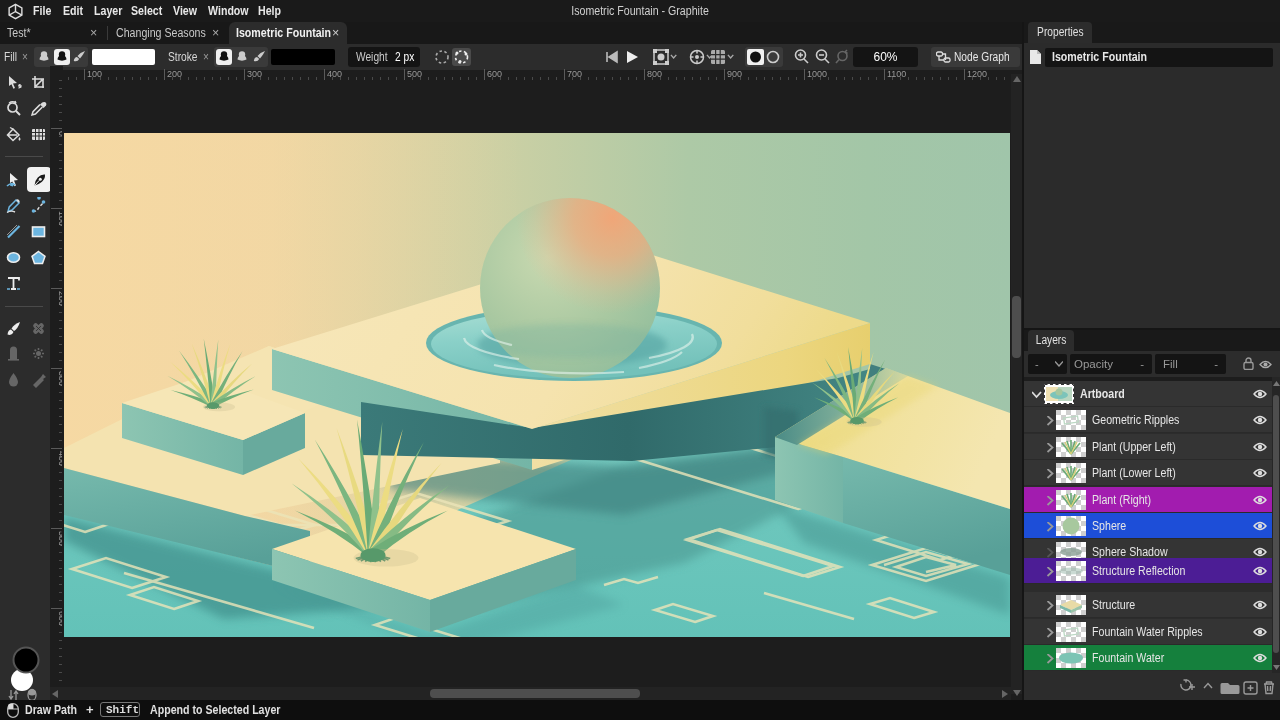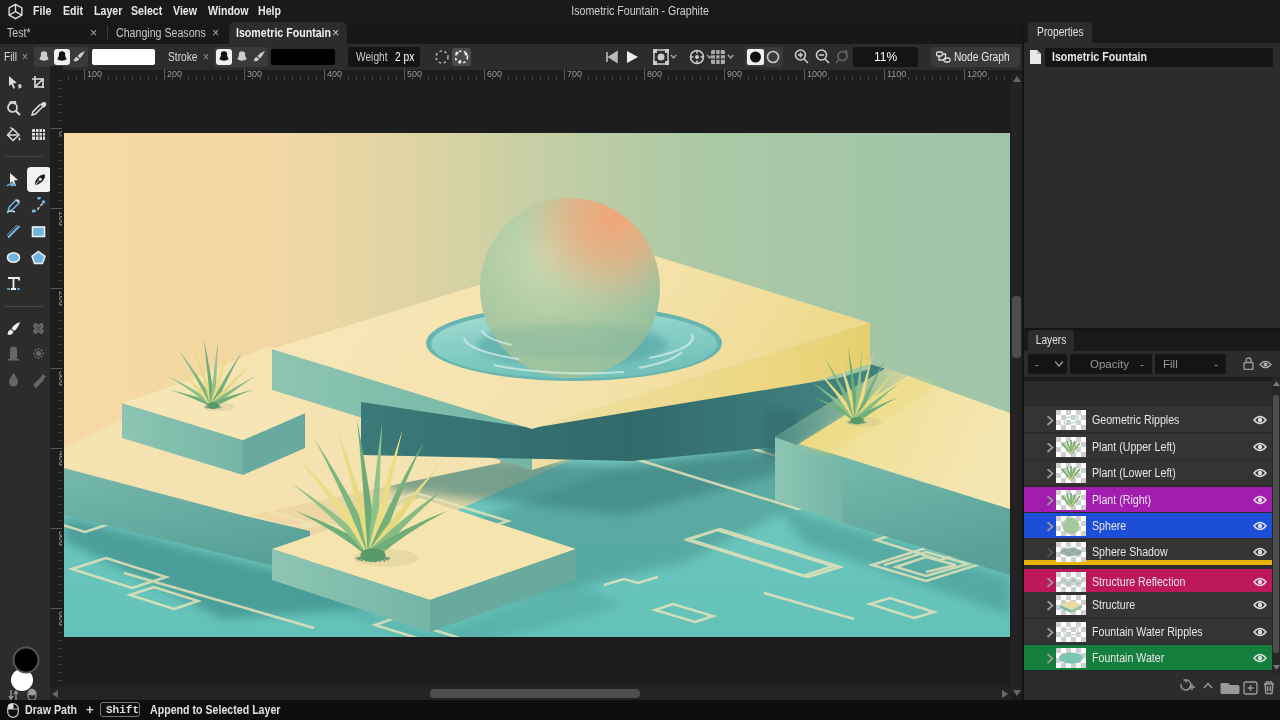--- a/index.html
+++ b/index.html
@@ -121,21 +121,21 @@
         <circle cx="27.5" cy="6" r="5"></circle>
         <path d="M31,10 L35,14"></path>
         <path d="M25,6 h5"></path>
       </g>
       <g stroke="#666" stroke-width="1.6" fill="none">
         <circle cx="48.5" cy="7" r="4.5"></circle>
         <path d="M45,10.5 L42,14"></path>
         <path d="M51,3 l2,-2 M51,3 l2.5,1.5"></path>
       </g>
     </svg>
-    <div style="position:absolute;left:853px;top:47px;width:65px;height:20px;background:#141414;border-radius:3px;color:#fff;font-size:12px;text-align:center;line-height:20px">11%</div>
+    <div style="position:absolute;left:853px;top:47px;width:65px;height:20px;background:#141414;border-radius:3px;color:#fff;font-size:12px;text-align:center;line-height:20px">60%</div>
     <div style="position:absolute;left:931px;top:47px;width:89px;height:20px;background:#3a3a3a;border-radius:3px"></div>
     <svg style="position:absolute;left:936px;top:51px" width="15" height="12" viewBox="0 0 15 12">
       <g stroke="#ddd" stroke-width="1.3" fill="none">
         <rect x="0.5" y="1" width="6" height="4" rx="1.5"></rect>
         <rect x="8" y="7" width="6" height="4" rx="1.5"></rect>
         <path d="M6.5,3 h3 v6 M3,5 v4 h5"></path>
       </g>
     </svg>
     <div style="position:absolute;left:954px;top:50px;color:#e8e8e8;font-size:12px;font-weight:400;white-space:nowrap;transform:scaleX(0.85);transform-origin:0 50%">Node&nbsp;Graph</div>
   <div style="position:absolute;left:2px;top:70px;width:24px;height:25px;"></div>
@@ -761,31 +761,49 @@
       <path d="M8,1 v4 h4" fill="#bbb"></path>
     </svg>
     <div style="position:absolute;left:1045px;top:48px;width:228px;height:19px;background:#141414;border-radius:2px;color:#e8e8e8;font-size:12.5px;font-weight:700;line-height:19px;box-sizing:border-box"><span style="display:inline-block;margin-left:7px;transform:scaleX(0.85);transform-origin:0 50%;white-space:nowrap">Isometric Fountain</span></div>
     <div style="position:absolute;left:1024px;top:328px;width:256px;height:2px;background:#151515"></div>
     <div style="position:absolute;left:1024px;top:330px;width:256px;height:21px;background:#191919"></div>
     <div style="position:absolute;left:1028px;top:330px;width:46px;height:21px;background:#2c2c2c;border-radius:4px 4px 0 0;color:#e0e0e0;font-size:12px;line-height:21px;text-align:center"><span style="display:inline-block;transform:scaleX(0.85)">Layers</span></div>
     <div style="position:absolute;left:1024px;top:351px;width:256px;height:26px;background:#2c2c2c"></div>
     <div style="position:absolute;left:1028px;top:354px;width:39px;height:20px;background:#141414;border-radius:2px;color:#999;font-size:11px;line-height:20px"><span style="margin-left:7px">-</span><svg style="position:absolute;right:4px;top:7px" width="8" height="6" viewBox="0 0 8 6">
         <path d="M0,0.5 l4,4.5 4,-4.5" stroke="#999" stroke-width="1.4" fill="none"></path>
       </svg></div>
-    <div style="position:absolute;left:1070px;top:354px;width:82px;height:20px;background:#141414;border-radius:2px;color:#999;font-size:11.5px;line-height:20px"><span style="margin-left:20px">Opacity</span><span style="position:absolute;right:8px">-</span></div>
+    <div style="position:absolute;left:1070px;top:354px;width:82px;height:20px;background:#141414;border-radius:2px;color:#999;font-size:11.5px;line-height:20px"><span style="margin-left:4px">Opacity</span><span style="position:absolute;right:8px">-</span></div>
     <div style="position:absolute;left:1155px;top:354px;width:71px;height:20px;background:#141414;border-radius:2px;color:#999;font-size:11.5px;line-height:20px"><span style="margin-left:8px">Fill</span><span style="position:absolute;right:8px">-</span></div>
     <svg style="position:absolute;left:1243px;top:357px" width="11" height="13" viewBox="0 0 11 13">
       <rect x="1" y="5.5" width="9" height="7" rx="1.5" fill="none" stroke="#999" stroke-width="1.4"></rect>
       <path d="M3,5.5 v-2 a2.5,2.5 0 0 1 5,0 v2" fill="none" stroke="#999" stroke-width="1.4"></path>
     </svg>
     <svg style="position:absolute;left:1258px;top:359px" width="15" height="11" viewBox="0 0 14 12">
       <path d="M1,6 Q7,-1 13,6 Q7,13 1,6 Z" fill="none" stroke="#aaa" stroke-width="1.4"></path>
       <circle cx="7" cy="6" r="2.2" fill="#aaa"></circle>
     </svg>
     <div style="position:absolute;left:1024px;top:381px;width:248px;height:292px;background:#2c2c2c;overflow:hidden">
+      <div style="position:absolute;left:0;top:0px;width:248px;height:26px;background:#343434;border-bottom:1px solid #2a2a2a">
+        <svg style="position:absolute;left:8px;top:9px" width="10" height="10" viewBox="0 0 10 10">
+          <path d="M0,2 l4.5,5 4.5,-5" stroke="#ddd" stroke-width="1.8" fill="none"></path>
+        </svg>
+        <svg style="position:absolute;left:20px;top:3px" width="30" height="20">
+          <rect width="30" height="20" fill="#fff"></rect>
+          <rect x="2" y="3" width="26" height="14" fill="#efe0b2"></rect>
+          <rect x="14" y="3" width="14" height="14" fill="#b9d6c0"></rect>
+          <ellipse cx="15" cy="11" rx="9" ry="4" fill="#7cc4ba"></ellipse>
+          <circle cx="15" cy="8" r="3.5" fill="#a5c79e"></circle>
+          <rect x="0.5" y="0.5" width="29" height="19" fill="none" stroke="#333" stroke-width="1" stroke-dasharray="3 2.5"></rect>
+        </svg>
+        <div style="position:absolute;left:56px;top:6px;color:#e6e6e6;font-size:12.5px;font-weight:700;white-space:nowrap;transform:scaleX(0.85);transform-origin:0 50%">Artboard</div>
+        <svg style="position:absolute;left:229px;top:7px" width="14" height="12" viewBox="0 0 14 12">
+          <path d="M1,6 Q7,-1 13,6 Q7,13 1,6 Z" fill="none" stroke="#ddd" stroke-width="1.4"></path>
+          <circle cx="7" cy="6" r="2.2" fill="#ddd"></circle>
+        </svg>
+      </div>
       <div style="position:absolute;left:0;top:26px;width:248px;height:26px;background:#343434;border-bottom:1px solid #2a2a2a">
         <svg style="position:absolute;left:22px;top:9px" width="10" height="10" viewBox="0 0 10 10">
           <path d="M1.5,0 l5,4.5 -5,4.5" stroke="#999" stroke-width="1.8" fill="none"></path>
         </svg>
         <svg style="position:absolute;left:32px;top:3px" width="30" height="20">
           <rect width="30" height="20" fill="#fff"></rect>
           <rect x="0" y="0" width="5" height="5" fill="#cfcfcf"></rect>
           <rect x="10" y="0" width="5" height="5" fill="#cfcfcf"></rect>
           <rect x="20" y="0" width="5" height="5" fill="#cfcfcf"></rect>
           <rect x="5" y="5" width="5" height="5" fill="#cfcfcf"></rect>
@@ -961,21 +979,21 @@
           <rect x="15" y="15" width="5" height="5" fill="#cfcfcf"></rect>
           <rect x="25" y="15" width="5" height="5" fill="#cfcfcf"></rect>
           <ellipse cx="15" cy="10" rx="11" ry="4" fill="#8a9f93" opacity="0.8"></ellipse>
         </svg>
         <div style="position:absolute;left:68px;top:6px;color:#e6e6e6;font-size:12.5px;font-weight:400;white-space:nowrap;transform:scaleX(0.85);transform-origin:0 50%">Sphere Shadow</div>
         <svg style="position:absolute;left:229px;top:7px" width="14" height="12" viewBox="0 0 14 12">
           <path d="M1,6 Q7,-1 13,6 Q7,13 1,6 Z" fill="none" stroke="#ddd" stroke-width="1.4"></path>
           <circle cx="7" cy="6" r="2.2" fill="#ddd"></circle>
         </svg>
       </div>
-      <div style="position:absolute;left:0;top:188px;width:248px;height:26px;background:#be185d;border-bottom:1px solid #2a2a2a">
+      <div style="position:absolute;left:0;top:177px;width:248px;height:26px;background:#4c1d95;border-bottom:1px solid #2a2a2a">
         <svg style="position:absolute;left:22px;top:9px" width="10" height="10" viewBox="0 0 10 10">
           <path d="M1.5,0 l5,4.5 -5,4.5" stroke="#999" stroke-width="1.8" fill="none"></path>
         </svg>
         <svg style="position:absolute;left:32px;top:3px" width="30" height="20">
           <rect width="30" height="20" fill="#fff"></rect>
           <rect x="0" y="0" width="5" height="5" fill="#cfcfcf"></rect>
           <rect x="10" y="0" width="5" height="5" fill="#cfcfcf"></rect>
           <rect x="20" y="0" width="5" height="5" fill="#cfcfcf"></rect>
           <rect x="5" y="5" width="5" height="5" fill="#cfcfcf"></rect>
           <rect x="15" y="5" width="5" height="5" fill="#cfcfcf"></rect>

